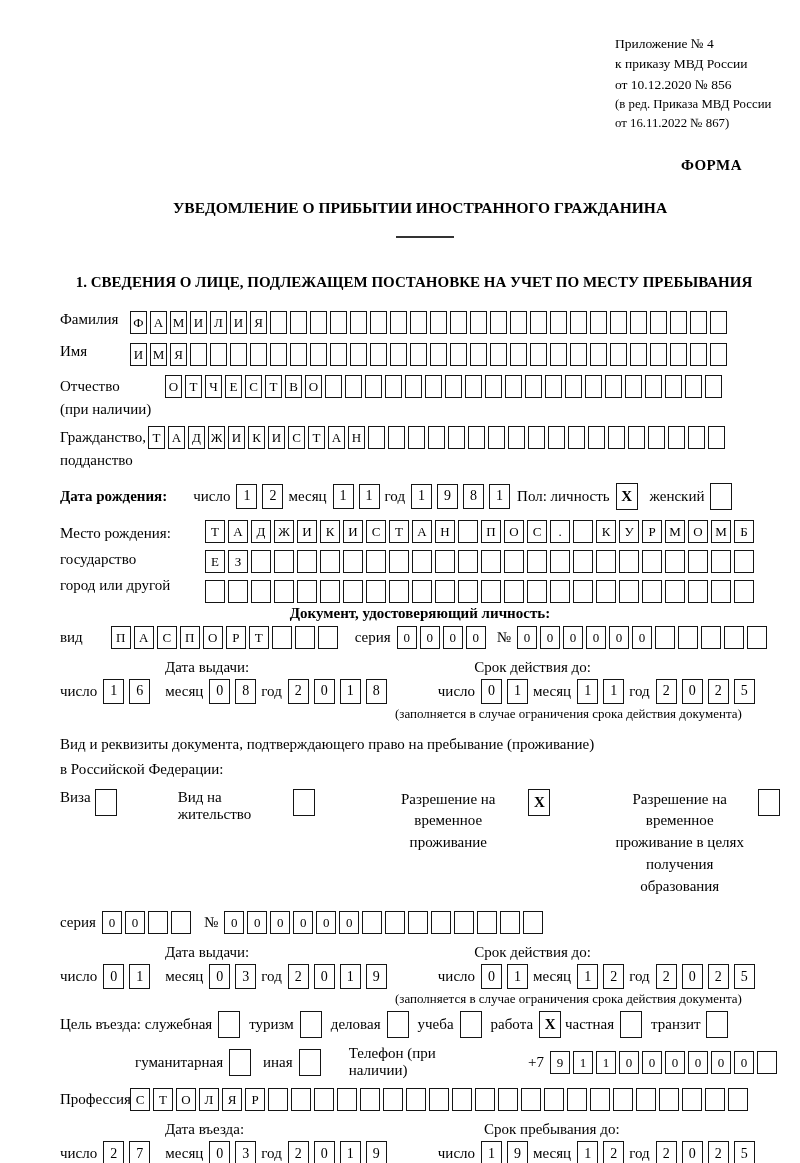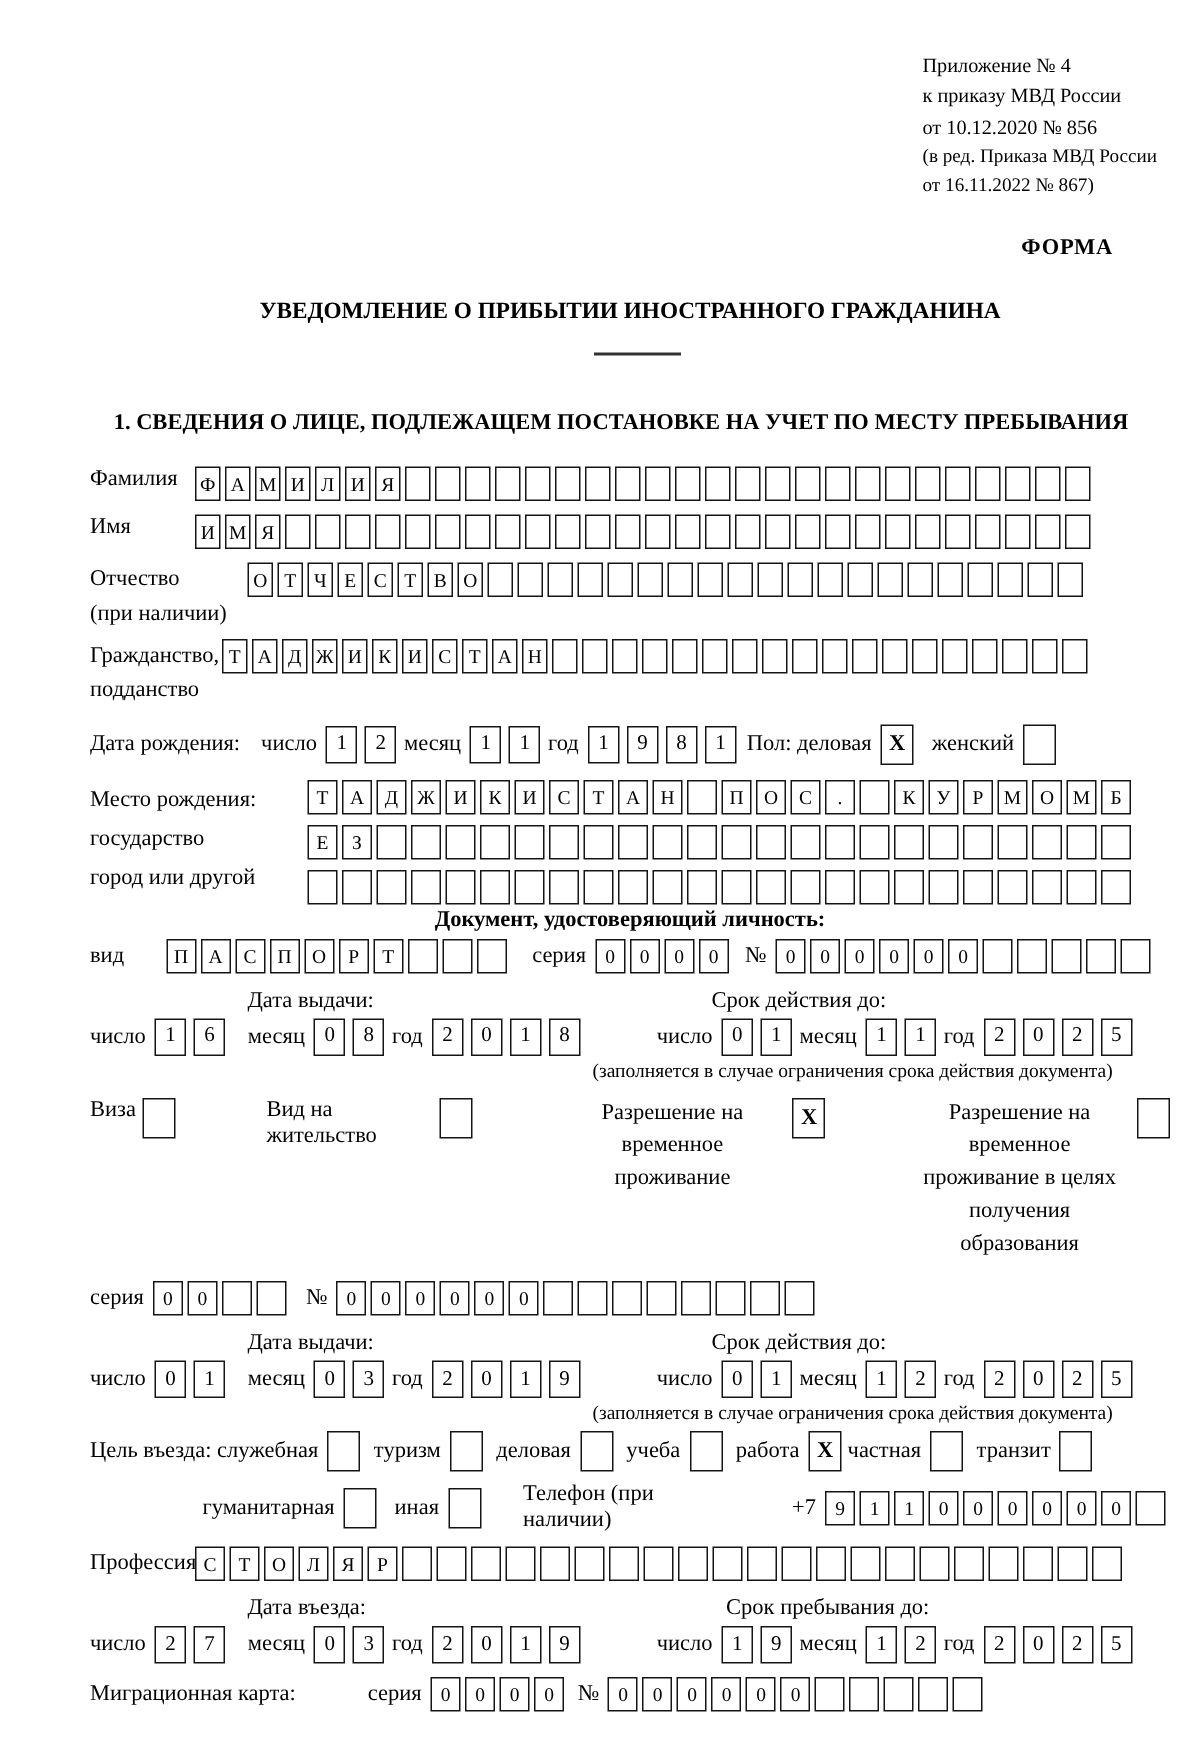--- a/index.html
+++ b/index.html
@@ -198,39 +198,39 @@
         <span class="cell"></span>
         <span class="cell"></span>
         <span class="cell"></span>
         <span class="cell"></span>
         <span class="cell"></span>
         <span class="cell"></span>
       </span>
   </div>
 
   <div class="daterow" style="margin-top:10px;">
-    <span class="w" style="margin-right:14px;">Дата рождения:</span>
+    <span class="w" style="margin-right:26px;font-weight:bold;">Дата рождения:</span>
     <span class="w">число</span>
     <span class="cells dt">
         <span class="cell">1</span>
         <span class="cell">2</span>
       </span>
     <span class="w">месяц</span>
     <span class="cells dt">
         <span class="cell">1</span>
         <span class="cell">1</span>
       </span>
     <span class="w">год</span>
     <span class="cells dt">
         <span class="cell">1</span>
         <span class="cell">9</span>
         <span class="cell">8</span>
         <span class="cell">1</span>
       </span>
-    <span class="w" style="margin-left:2px;">Пол: деловая</span>
+    <span class="w" style="margin-left:2px;">Пол: личность</span>
     <span class="cells cb">
         <span class="cell">X</span>
       </span>
     <span class="w" style="margin-left:12px;">женский</span>
     <span class="cells cb">
         <span class="cell"></span>
       </span>
   </div>
 
   <div class="frow" style="margin-top:10px;">
@@ -396,20 +396,22 @@
     <span class="cells dt">
         <span class="cell">2</span>
         <span class="cell">0</span>
         <span class="cell">2</span>
         <span class="cell">5</span>
       </span>
   </div>
   <div class="fineprint" style="margin-left:335px;margin-top:2px;">(заполняется в случае ограничения срока действия документа)</div>
 
   <div class="para">
+    <div>Вид и реквизиты документа, подтверждающего право на пребывание (проживание)</div>
+    <div>в Российской Федерации:</div>
   </div>
 
   <div class="cbrow">
     <span class="opt">
         <span>Виза</span>
         <span class="gap4"></span>
       <span class="cells cb">
           <span class="cell"></span>
         </span>
       </span>

